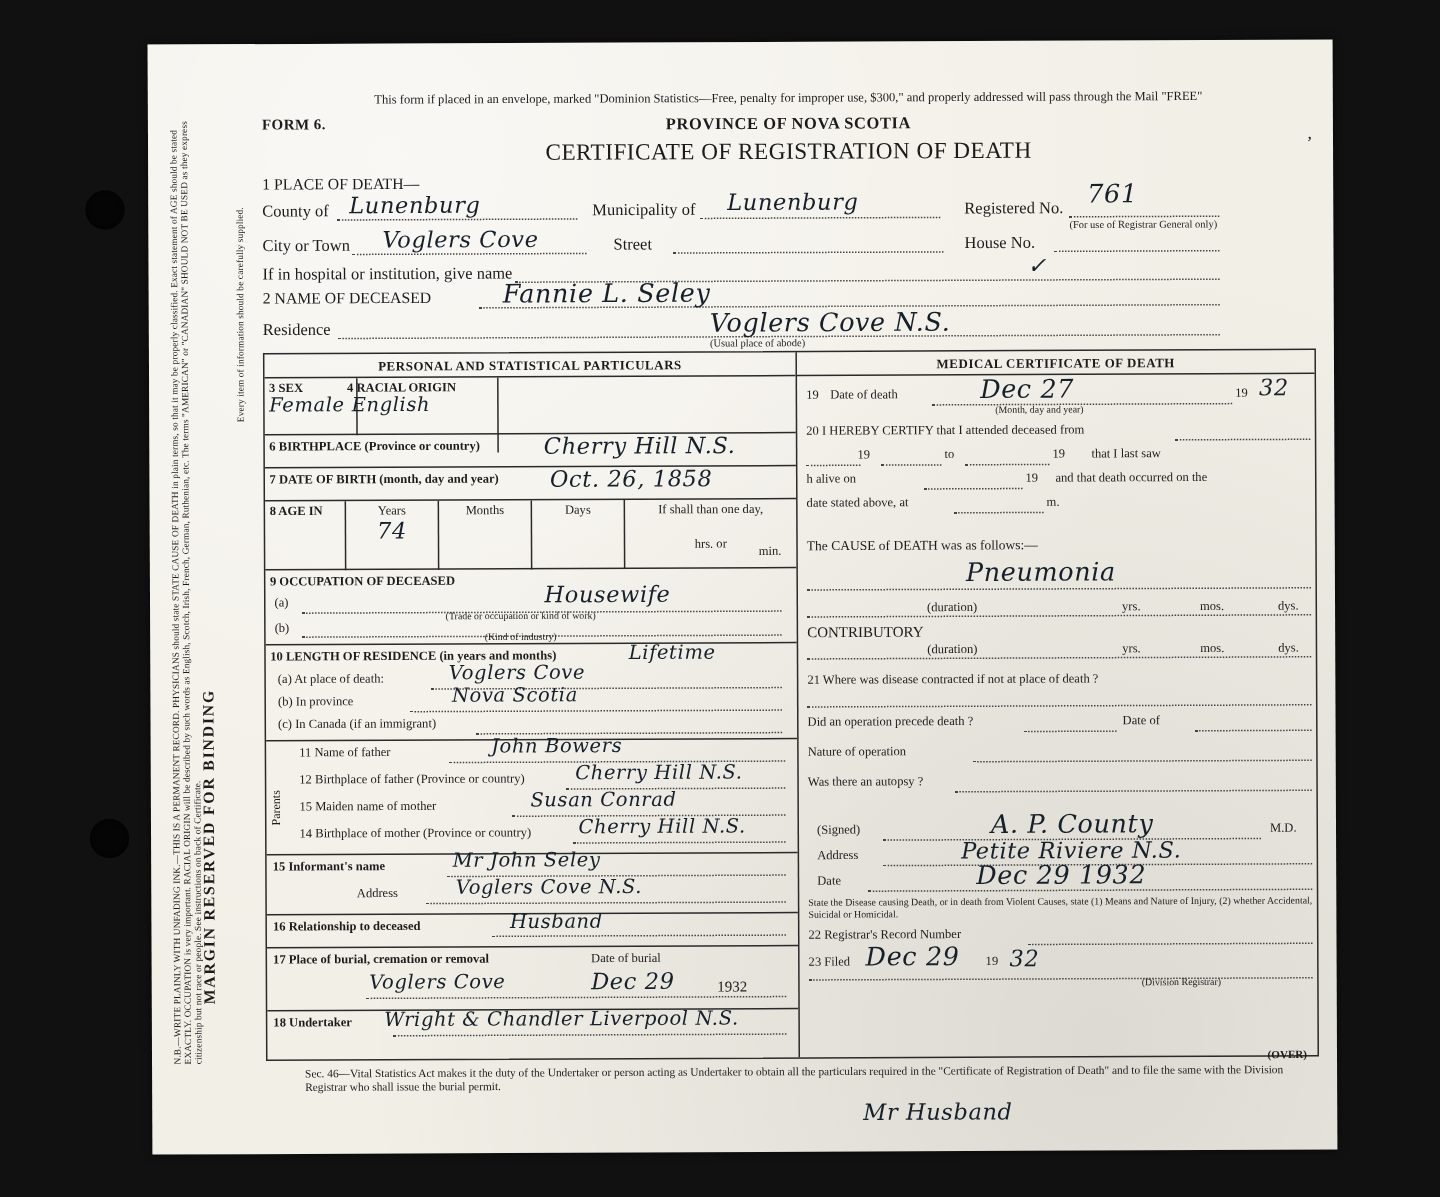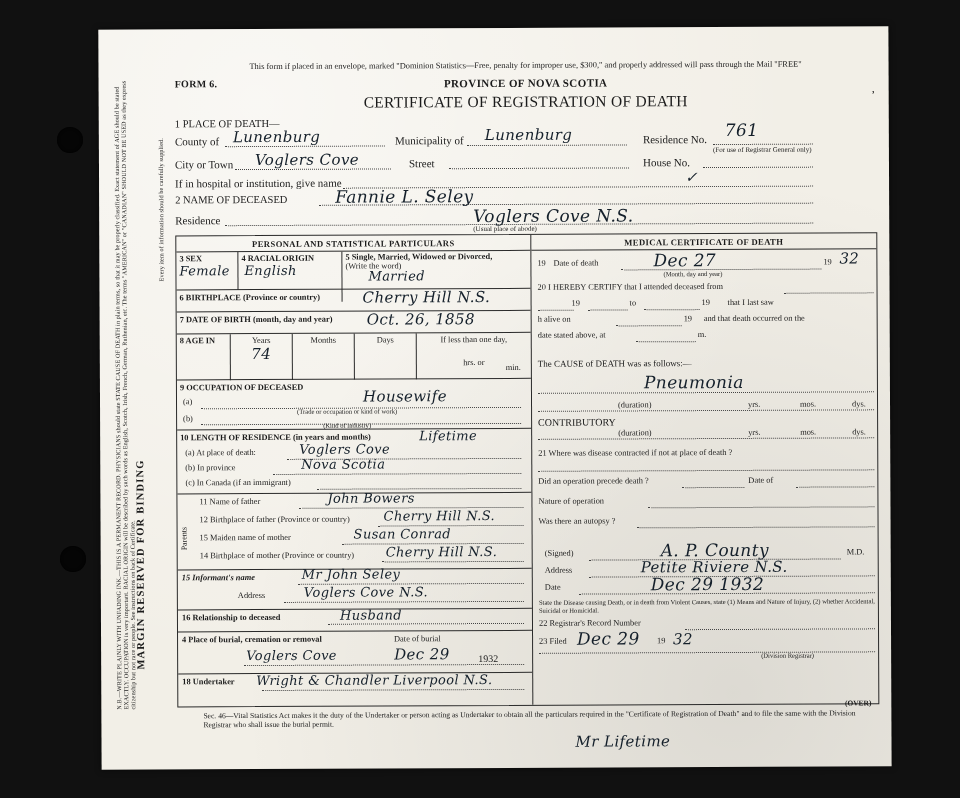--- a/index.html
+++ b/index.html
@@ -91,21 +91,21 @@
         <div class="abs" style="left:2px;top:0;font-size:10.5px;">1 PLACE OF DEATH—</div>
 
         <div class="abs" style="left:2px;top:17px;">County of</div>
         <div class="abs dotline" style="left:52px;top:28px;width:160px;"></div>
         <div class="abs hw" style="left:60px;top:10px;">Lunenburg</div>
 
         <div class="abs" style="left:222px;top:17px;">Municipality of</div>
         <div class="abs dotline" style="left:294px;top:28px;width:160px;"></div>
         <div class="abs hw" style="left:312px;top:9px;">Lunenburg</div>
 
-        <div class="abs" style="left:470px;top:17px;">Residence No.</div>
+        <div class="abs" style="left:470px;top:17px;">Registered No.</div>
         <div class="abs dotline" style="left:540px;top:28px;width:100px;"></div>
         <div class="abs hw lg" style="left:552px;top:4px;">761</div>
         <div class="abs" style="left:540px;top:30px;font-size:7px;">(For use of Registrar General only)</div>
 
         <div class="abs" style="left:2px;top:40px;">City or Town</div>
         <div class="abs dotline" style="left:62px;top:51px;width:156px;"></div>
         <div class="abs hw" style="left:82px;top:33px;">Voglers Cove</div>
 
         <div class="abs" style="left:236px;top:40px;">Street</div>
         <div class="abs dotline" style="left:276px;top:51px;width:180px;"></div>
@@ -132,28 +132,23 @@
       <div class="tbl">
 
         <div class="colL">
           <div class="hdr">PERSONAL AND STATISTICAL PARTICULARS</div>
 
           <div class="cell bb" style="left:0;top:16px;width:354px;height:38px;">
             <div class="cell br" style="left:0;top:0;width:62px;height:38px;">
               <div class="num" style="padding:2px 0 0 3px;">3 SEX</div>
               <div class="hw sm" style="padding-left:3px;">Female</div>
             </div>
-            <div class="cell br" style="left:62px;top:0;width:104px;height:50px;">
+            <div class="cell br" style="left:52px;top:0;width:104px;height:50px;">
               <div class="num" style="padding:2px 0 0 3px;">4 RACIAL ORIGIN</div>
               <div class="hw sm" style="padding-left:6px;">English</div>
-            </div>
-            <div class="cell" style="left:166px;top:0;width:188px;height:38px;">
-              <div class="num" style="padding:1px 0 0 3px;line-height:9px;">5 Single, Married, Widowed or Divorced,</div>
-              <div class="t" style="padding-left:3px;line-height:9px;">(Write the word)</div>
-              <div class="hw sm" style="padding-left:26px;margin-top:-2px;">Married</div>
             </div>
           </div>
 
           <div class="cell bb" style="left:0;top:54px;width:354px;height:22px;">
             <div class="num" style="padding:3px 0 0 3px;display:inline-block;">6 BIRTHPLACE (Province or country)</div>
             <span class="hw abs" style="left:186px;top:-1px;">Cherry Hill N.S.</span>
           </div>
 
           <div class="cell bb" style="left:0;top:76px;width:354px;height:22px;">
             <div class="num" style="padding:3px 0 0 3px;display:inline-block;">7 DATE OF BIRTH (month, day and year)</div>
@@ -168,21 +163,21 @@
               <div class="t" style="text-align:center;padding-top:2px;">Years</div>
               <div class="hw" style="text-align:center;">74</div>
             </div>
             <div class="cell br" style="left:116px;top:0;width:62px;height:46px;">
               <div class="t" style="text-align:center;padding-top:2px;">Months</div>
             </div>
             <div class="cell br" style="left:178px;top:0;width:62px;height:46px;">
               <div class="t" style="text-align:center;padding-top:2px;">Days</div>
             </div>
             <div class="cell" style="left:240px;top:0;width:114px;height:46px;">
-              <div class="t" style="text-align:center;padding-top:2px;">If less than one day,</div>
+              <div class="t" style="text-align:center;padding-top:2px;">If shall than one day,</div>
               <div class="t" style="text-align:center;padding-top:14px;">hrs.  or</div>
               <div class="t abs" style="right:10px;top:30px;">min.</div>
             </div>
           </div>
 
           <div class="cell bb" style="left:0;top:144px;width:354px;height:50px;">
             <div class="num" style="padding:3px 0 0 3px;">9 OCCUPATION OF DECEASED</div>
             <div class="t abs" style="left:6px;top:17px;">(a)</div>
             <div class="abs dotline" style="left:24px;top:28px;width:320px;"></div>
             <div class="hw abs" style="left:186px;top:8px;">Housewife</div>
@@ -218,36 +213,36 @@
             <div class="t abs" style="left:22px;top:39px;">15 Maiden name of mother</div>
             <div class="abs dotline" style="left:164px;top:50px;width:182px;"></div>
             <div class="hw sm abs" style="left:176px;top:33px;">Susan Conrad</div>
 
             <div class="t abs" style="left:22px;top:57px;">14 Birthplace of mother (Province or country)</div>
             <div class="abs dotline" style="left:204px;top:68px;width:142px;"></div>
             <div class="hw sm abs" style="left:208px;top:51px;">Cherry Hill N.S.</div>
           </div>
 
           <div class="cell bb" style="left:0;top:334px;width:354px;height:40px;">
-            <div class="num abs" style="left:4px;top:3px;font-style:italic;">15 Informant's name</div>
+            <div class="num abs" style="left:4px;top:3px;">15 Informant's name</div>
             <div class="abs dotline" style="left:120px;top:14px;width:226px;"></div>
             <div class="hw sm abs" style="left:124px;top:-3px;">Mr John Seley</div>
             <div class="t abs" style="left:60px;top:21px;">Address</div>
             <div class="abs dotline" style="left:106px;top:32px;width:240px;"></div>
             <div class="hw sm abs" style="left:126px;top:15px;">Voglers Cove N.S.</div>
           </div>
 
           <div class="cell bb" style="left:0;top:374px;width:354px;height:22px;">
             <div class="num abs" style="left:4px;top:3px;">16 Relationship to deceased</div>
             <div class="abs dotline" style="left:150px;top:14px;width:196px;"></div>
             <div class="hw sm abs" style="left:162px;top:-2px;">Husband</div>
           </div>
 
           <div class="cell bb" style="left:0;top:396px;width:354px;height:42px;">
-            <div class="num abs" style="left:4px;top:3px;">4 Place of burial, cremation or removal</div>
+            <div class="num abs" style="left:4px;top:3px;">17 Place of burial, cremation or removal</div>
             <div class="t abs" style="left:216px;top:3px;">Date of burial</div>
             <div class="abs dotline" style="left:66px;top:33px;width:280px;"></div>
             <div class="hw sm abs" style="left:68px;top:16px;">Voglers Cove</div>
             <div class="hw abs" style="left:216px;top:14px;">Dec 29</div>
             <div class="abs" style="left:300px;top:22px;font-size:10px;">1932</div>
           </div>
 
           <div class="cell" style="left:0;top:438px;width:354px;height:26px;">
             <div class="num abs" style="left:4px;top:3px;">18 Undertaker</div>
             <div class="abs dotline" style="left:84px;top:16px;width:262px;"></div>
@@ -346,18 +341,18 @@
             <div class="t abs" style="left:228px;top:18px;font-size:6.6px;">(Division Registrar)</div>
           </div>
         </div>
       </div>
 
       <div class="footer">
         <div style="position:relative;padding-left:26px;">
           <span>Sec. 46—Vital Statistics Act makes it the duty of the Undertaker or person acting as Undertaker to obtain all the particulars required in the "Certificate of Registration of Death" and to file the same with the Division Registrar who shall issue the burial permit.</span>
           <span class="over">(OVER)</span>
         </div>
-        <div class="hw abs" style="left:398px;top:28px;">Mr Lifetime</div>
+        <div class="hw abs" style="left:398px;top:28px;">Mr Husband</div>
       </div>
 
     </div>
   </div>
 </div>
 
 </body></html>

